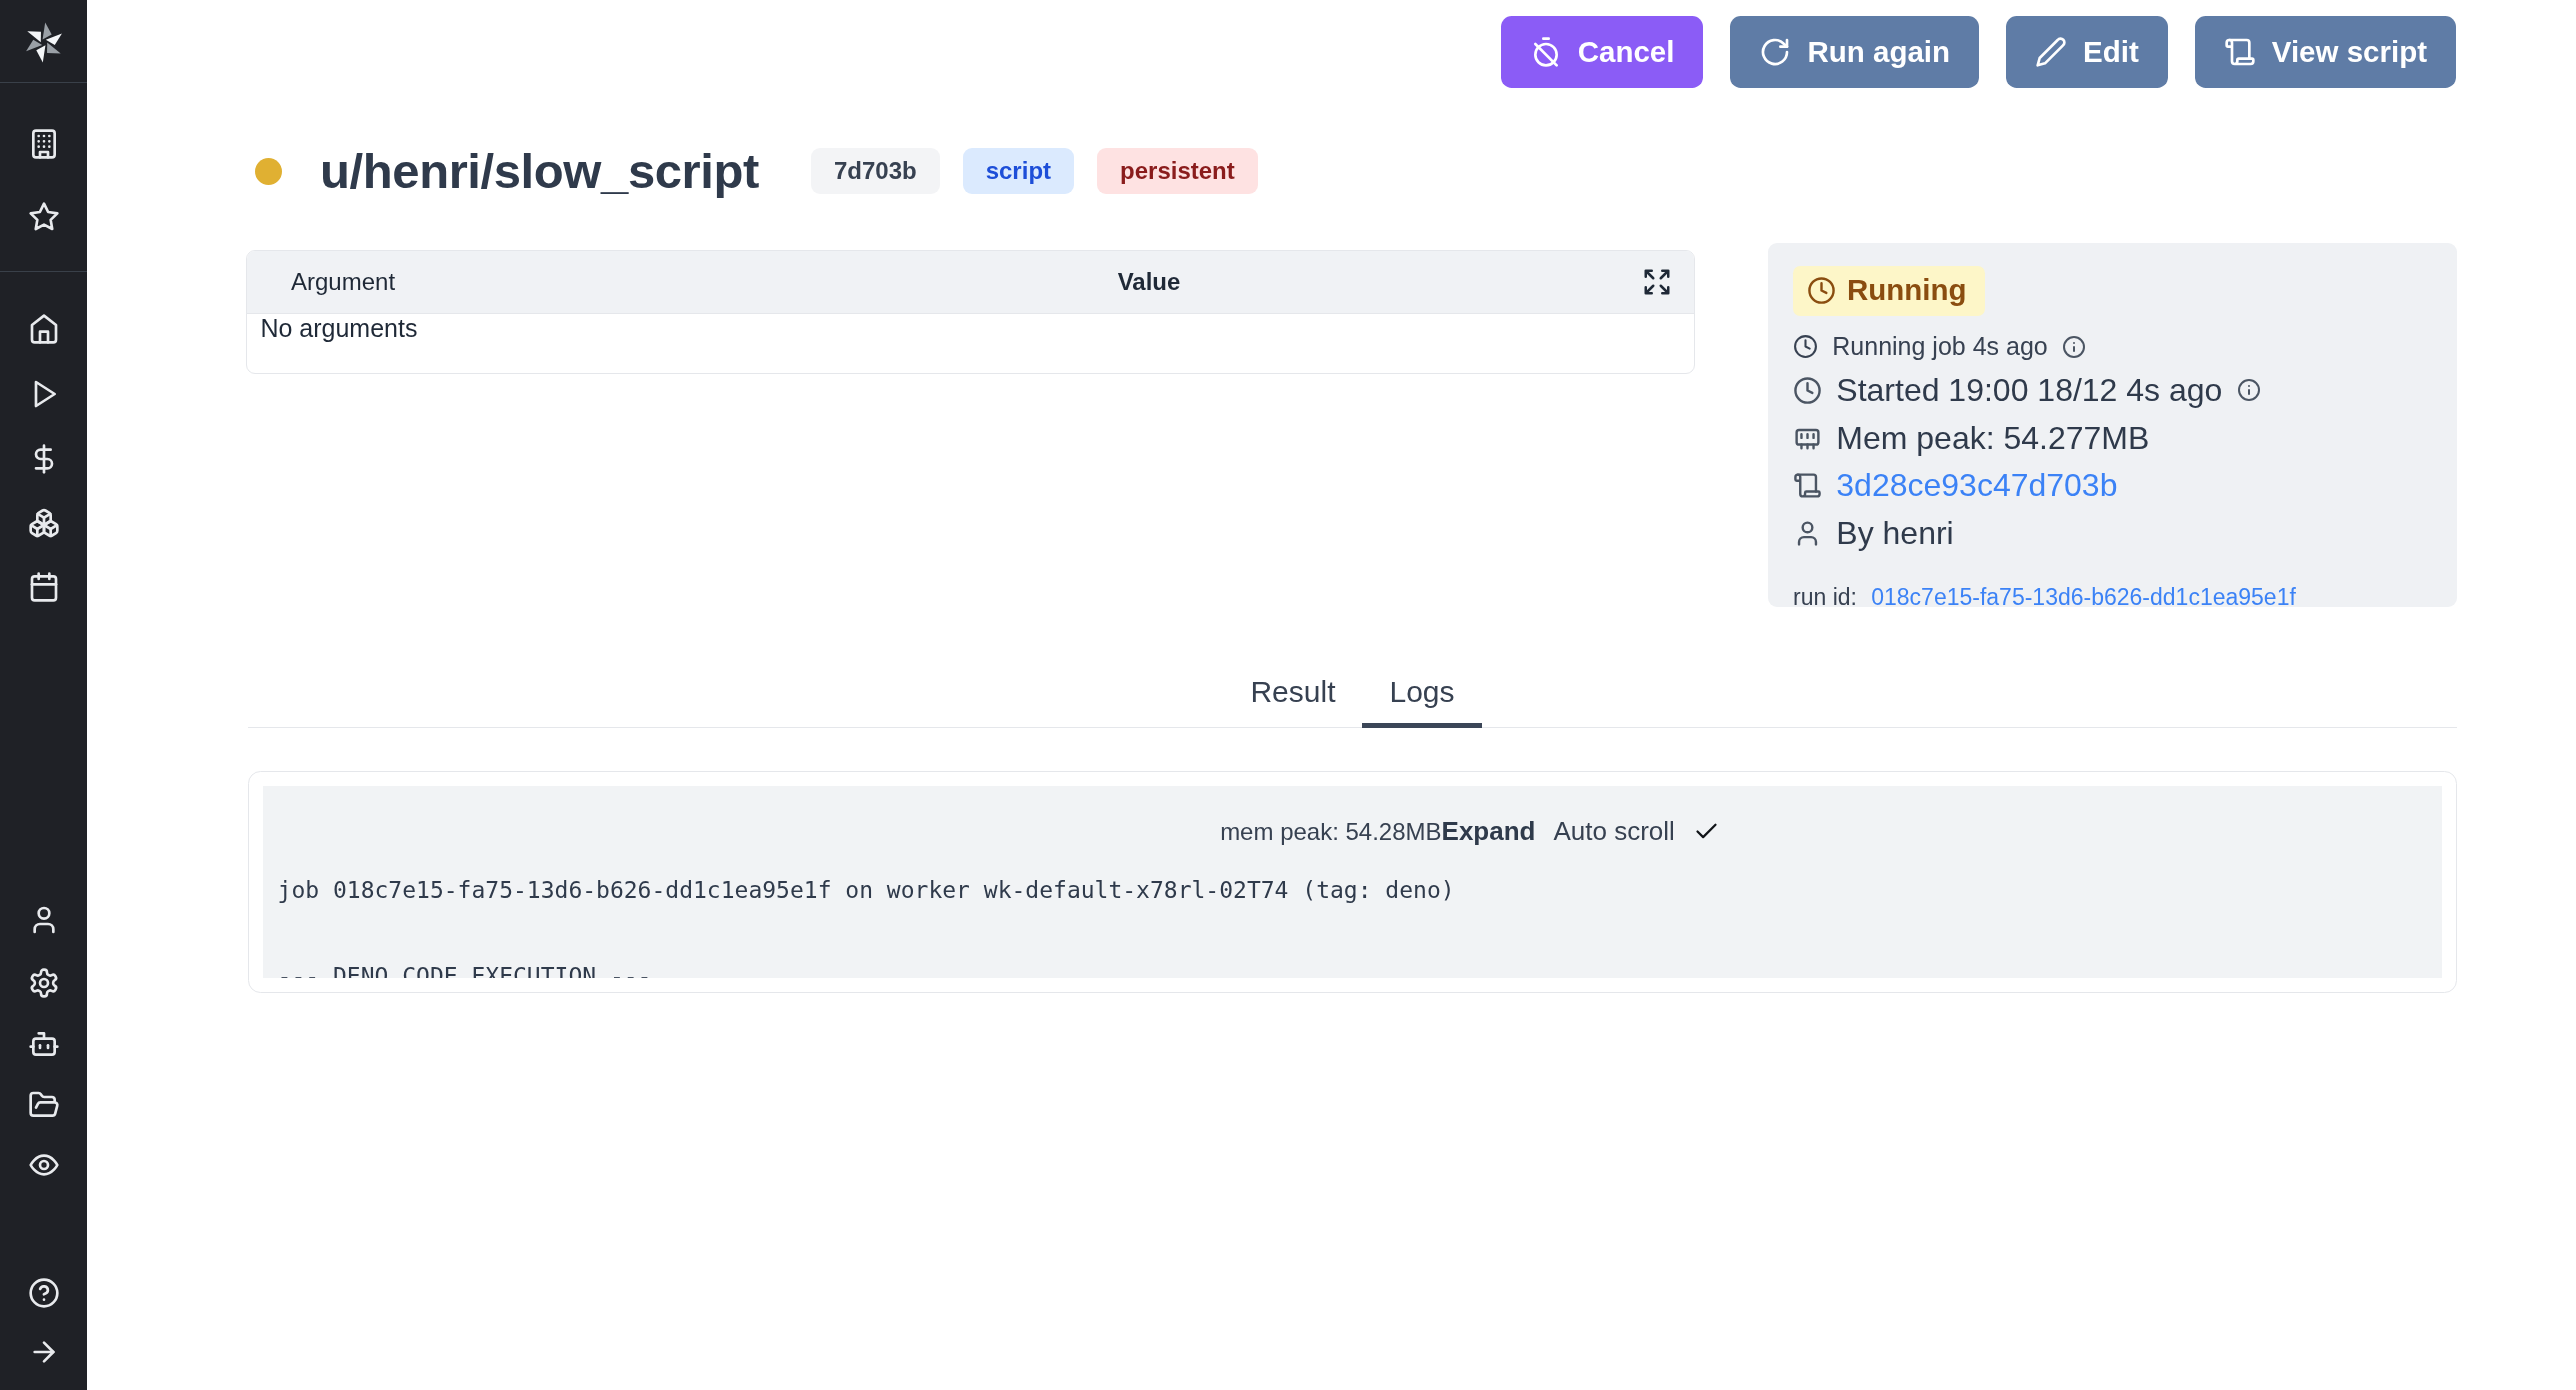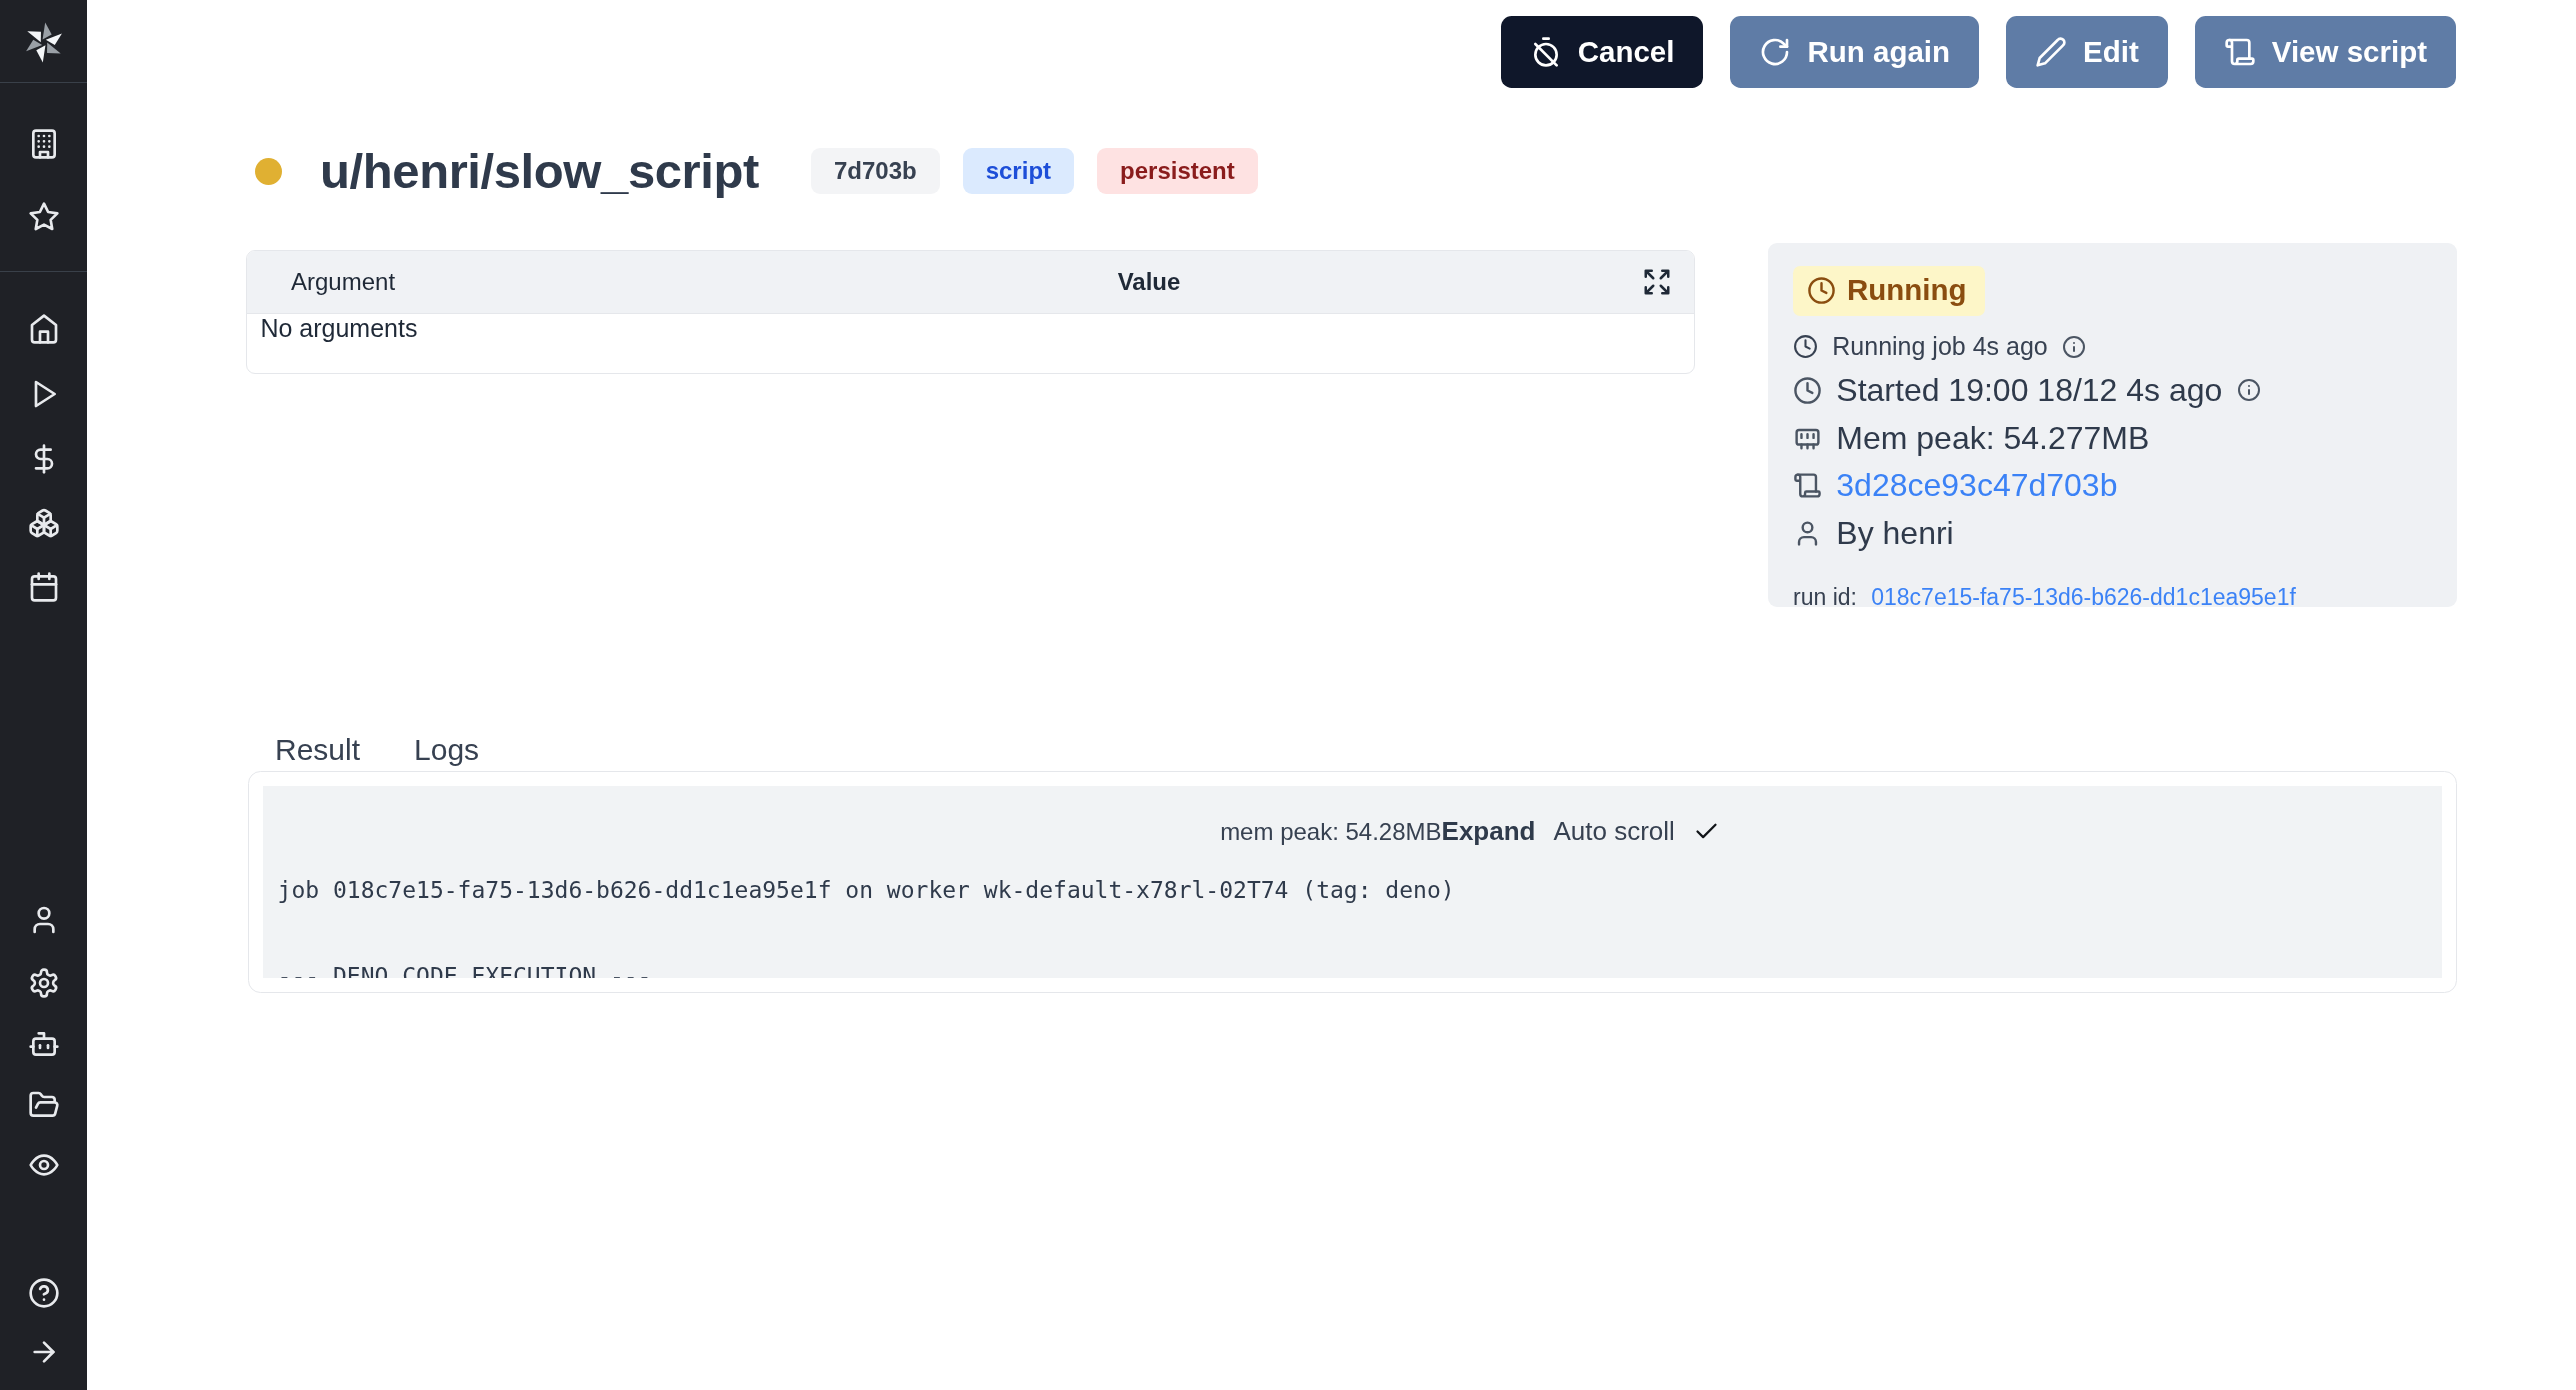--- a/index.html
+++ b/index.html
@@ -33,21 +33,21 @@
   }
   .btn {
     display:inline-flex; align-items:center; gap:16px;
     height:72px; padding:0 29px;
     background:#5f7ca6; color:#ffffff;
     border:none; border-radius:10.7px;
     font-family:"Liberation Sans", sans-serif;
     font-size:29.5px; font-weight:700; cursor:pointer; white-space:nowrap;
   }
   .btn svg { width:32px; height:32px; }
-  .btn.danger { background:#0f172a; }
+  .btn.danger { background:#8b5cf6; }
 
   
   .title-row {
     position:absolute; left:255px; top:143px;
     display:flex; align-items:center;
   }
   .title-dot { width:27px; height:27px; border-radius:50%; background:#e0b032; margin-right:38px; }
   .page-title { font-size:49px; font-weight:700; color:#2f3a4b; letter-spacing:-0.4px; }
   .badges { display:flex; align-items:center; gap:23px; margin-left:52px; }
   .badge { padding:9px 23px; border-radius:9px; font-size:24px; font-weight:600; white-space:nowrap; }
@@ -92,22 +92,22 @@
   .srow.small svg.lead { width:25px; height:25px; color:#374151; }
   .srow.big { margin-top:10.7px; font-size:32px; color:#2f3a4b; }
   .srow.big svg.lead { width:29px; height:29px; color:#4b5563; }
   .info-ic { width:24px; height:24px; color:#4b5563; cursor:pointer; }
   .link { color:#3b82f6; text-decoration:none; cursor:pointer; }
   .runid-row { margin-top:32px; font-size:23px; color:#374151; }
   .runid-row .link { font-size:23px; }
 
   
   .tabs {
-    position:absolute; left:248px; top:726px; width:2209px;
-    display:flex; border-bottom:1.8px solid #e5e7eb;
+    position:absolute; left:248px; top:668px; width:2209px;
+    display:flex; border-bottom:1.8px solid #e5e7eb;justify-content:center;
   }
   .tab {
     padding:7.2px 27px 14.3px; font-size:30px; color:#374151;
     border:none; background:transparent; cursor:pointer;
     border-bottom:5.4px solid transparent; margin-bottom:-1.8px;
     font-family:"Liberation Sans", sans-serif;
   }
   .tab.active { border-bottom-color:#3b4657; font-weight:400; }
 
   

